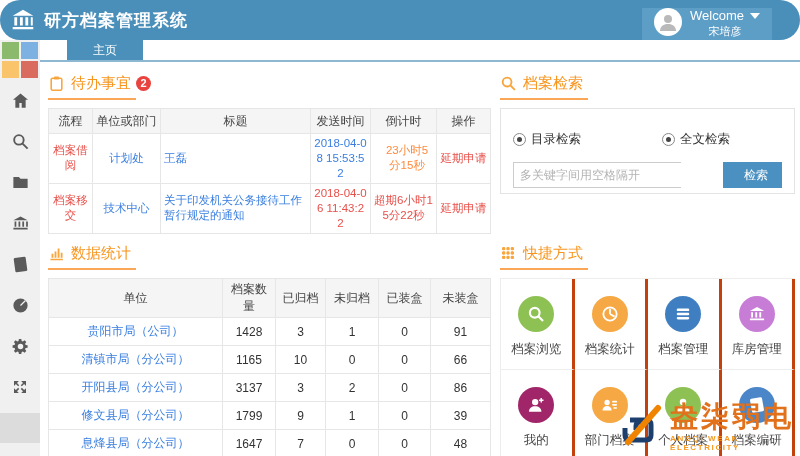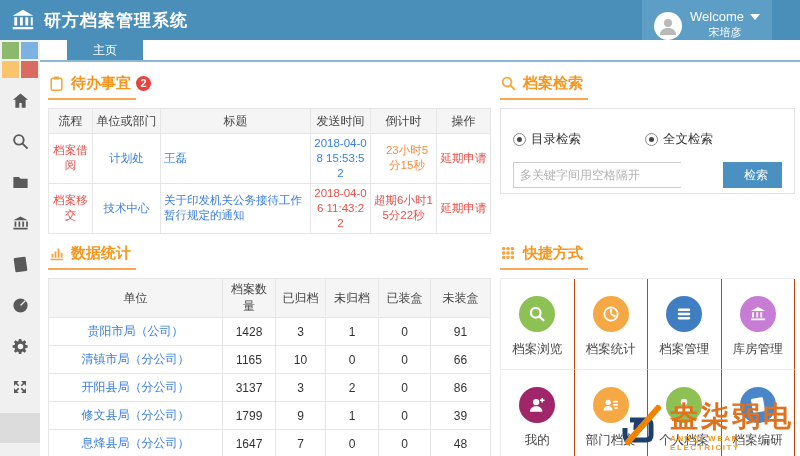--- a/index.html
+++ b/index.html
@@ -1,22 +1,22 @@
 <!DOCTYPE html>
 <html><head>
 <meta charset="utf-8">
 <style>
   html,body{margin:0;padding:0;}
   body{width:800px;height:456px;overflow:hidden;position:relative;background:#fff;
        font-family:"Liberation Sans","DejaVu Sans",sans-serif;font-size:12px;color:#333;}
   
-  .header{position:absolute;top:0;left:0;width:800px;height:40px;background:#4a8fba;display:flex;align-items:center;}
+  .header{position:absolute;top:0;left:0;width:800px;height:40px;background:#4a8fba;display:flex;align-items:center;border-radius:20px;}
   .header .bank-logo{margin-left:10px;display:flex;align-items:center;}
   .header .app-title{color:#fff;font-size:17px;font-weight:bold;margin-left:8px;letter-spacing:1px;}
-  .user-box{position:absolute;right:28px;top:0;height:40px;background:#5d9ec7;display:flex;align-items:flex-end;padding:0 12px;cursor:pointer;}
+  .user-box{position:absolute;right:28px;top:8px;height:40px;background:#5d9ec7;display:flex;align-items:flex-start;padding:0 12px;cursor:pointer;}
   .avatar{width:28px;height:28px;border-radius:50%;background:#fff;display:flex;align-items:center;justify-content:center;overflow:hidden;}
   .user-texts{margin-left:8px;color:#fff;line-height:1.25;text-align:center;}
   .welcome-row{display:flex;align-items:center;font-size:13px;}
   .caret{width:0;height:0;border-left:5px solid transparent;border-right:5px solid transparent;border-top:6px solid #fff;margin-left:6px;}
   .username{font-size:11px;}
   
   .tabbar{position:absolute;top:40px;left:40px;width:760px;height:20px;background:#fff;border-bottom:2px solid #8db8d2;}
   .tab-home{position:absolute;left:27px;top:0;width:76px;height:20px;background:#4a90ba;color:#fff;text-align:center;line-height:20px;font-size:12px;cursor:pointer;}
   
   .sidebar{position:absolute;top:40px;left:0;width:40px;height:416px;background:#f0f0f0;}
@@ -25,54 +25,54 @@
   .sb-icons{position:absolute;top:50px;left:0;width:40px;display:flex;flex-direction:column;align-items:center;gap:21px;}
   .sb-ic{width:20px;height:20px;cursor:pointer;display:flex;align-items:center;justify-content:center;}
   .sb-foot{position:absolute;bottom:13px;left:0;width:40px;height:30px;background:#dcdcdc;}
   
   .main{position:absolute;left:40px;top:62px;width:760px;height:394px;background:#fff;}
   .col-left{position:absolute;left:8px;top:10px;width:442px;height:384px;}
   .col-right{position:absolute;left:460px;top:10px;width:295px;height:384px;}
   
   .sec{display:flex;align-items:center;height:22px;}
   .sec .sec-ic{width:17px;height:17px;margin-right:6px;display:flex;align-items:center;}
-  .sec .sec-title{font-size:15px;font-weight:bold;color:#f8951d;}
+  .sec .sec-title{font-size:15px;font-weight:normal;color:#f8951d;}
   .badge{display:inline-block;min-width:15px;height:15px;border-radius:50%;background:#e8433e;color:#fff;
          font-size:11px;font-weight:bold;text-align:center;line-height:15px;margin-left:5px;}
   .sec-line{width:88px;height:2px;background:#f9a756;margin-top:4px;}
   
   table{border-collapse:collapse;width:442px;table-layout:fixed;}
   th,td{border:1px solid #e6e6e6;text-align:center;padding:2px 3px;word-break:break-all;}
   th{background:#f5f5f5;font-weight:normal;color:#444;height:20px;font-size:12px;}
   .todo-table{margin-top:8px;font-size:11.5px;}
   .todo-table td{height:30px;line-height:1.3;}
   .stats-table{margin-top:8px;font-size:12px;}
   .stats-table td{height:23px;margin-left:32px;}
   .t-red{color:#e8504a;}
   .t-blue{color:#3a7fe0;}
   .t-orange{color:#ff8a3c;padding-left:10px;}
   .pos-stats{position:absolute;top:170px;left:0;}
   
   .search-box{margin-top:8px;border:1px solid #e3e3e3;height:86px;padding:0 12px;box-sizing:border-box;}
-  .radio-row{display:flex;align-items:center;margin-top:22px;}
+  .radio-row{display:flex;align-items:center;margin-top:22px;gap:17px;}
   .radio-item{display:flex;align-items:center;cursor:pointer;}
   .radio-item + .radio-item{margin-left:64px;}
   .radio{width:11px;height:11px;border:1px solid #888;border-radius:50%;display:inline-block;position:relative;background:#fff;}
   .radio::after{content:'';position:absolute;left:2.5px;top:2.5px;width:5px;height:5px;border-radius:50%;background:#444;}
   .radio-label{margin-left:5px;font-size:12.5px;color:#333;}
   .input-row{display:flex;margin-top:14px;gap:42px;}
   .kw-input{flex:1;height:24px;border:1px solid #ccc;border-right:none;padding:0 6px;font-size:12px;outline:none;
             font-family:"Liberation Sans","DejaVu Sans",sans-serif;}
   .kw-input::placeholder{color:#b3b3b3;}
   .search-btn{width:62px;height:26px;background:#4a90c0;color:#fff;border:none;font-size:12px;cursor:pointer;
               font-family:"Liberation Sans","DejaVu Sans",sans-serif;padding-left:13px;}
   
   .pos-quick{position:absolute;top:170px;left:0;width:295px;}
   .quick-grid{margin-top:8px;display:grid;grid-template-columns:repeat(4,1fr);border:1px solid #ededed;border-right:none;border-bottom:none;}
-  .q-cell{height:91px;border-right:1px solid #c2410c;border-bottom:1px solid #ededed;display:flex;flex-direction:column;
+  .q-cell{height:91px;border-right:3px solid #c2410c;border-bottom:1px solid #ededed;display:flex;flex-direction:column;
           align-items:center;padding-top:17px;box-sizing:border-box;cursor:pointer;background:#fff;}
   .q-circle{width:36px;height:36px;border-radius:50%;display:flex;align-items:center;justify-content:center;}
   .q-label{margin-top:9px;font-size:12.5px;color:#444;}
   
   .watermark{position:absolute;left:616px;top:402px;display:flex;align-items:flex-start;pointer-events:none;}
   .wm-text{margin-left:4px;}
   .wm-cn{font-size:28px;font-weight:bold;color:#e2711c;letter-spacing:3px;line-height:1.1;}
   .wm-en{font-size:8px;font-weight:bold;color:#f59a23;letter-spacing:1.6px;margin-top:1px;}
 </style>
 </head>

